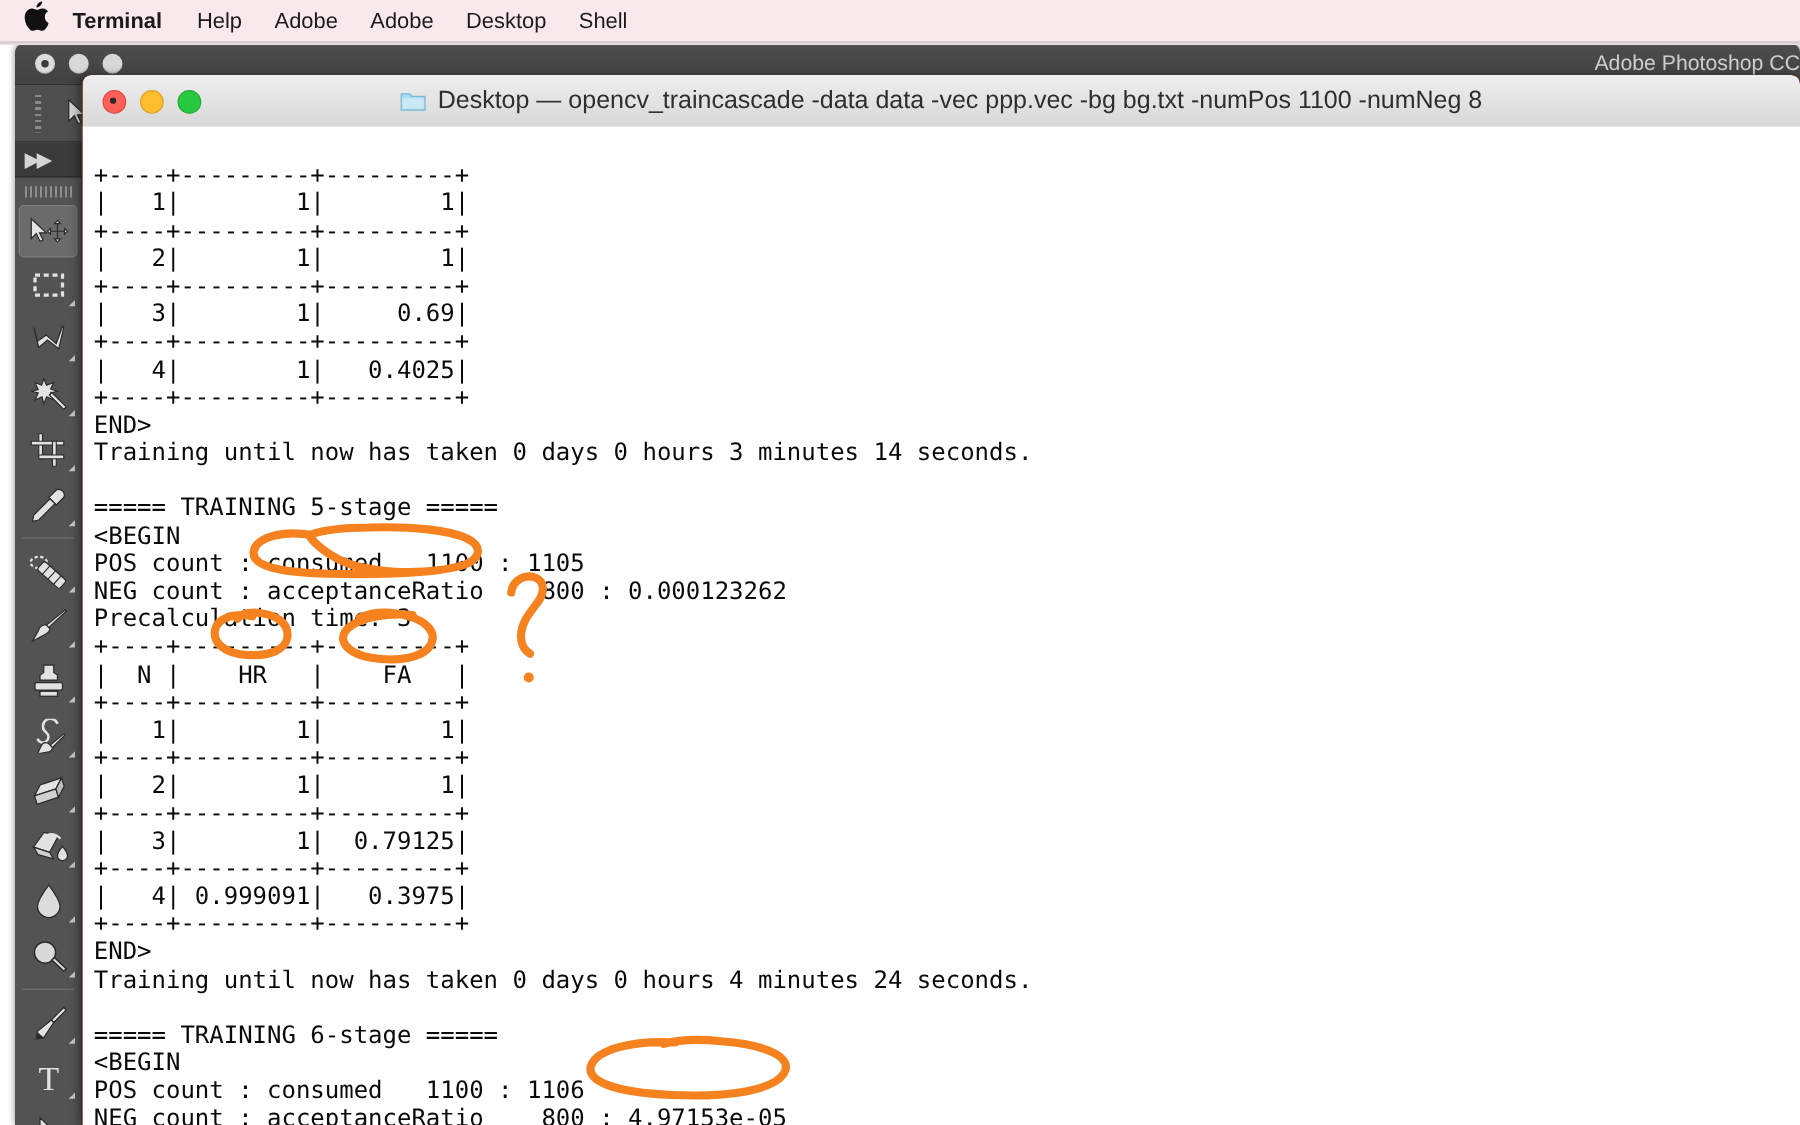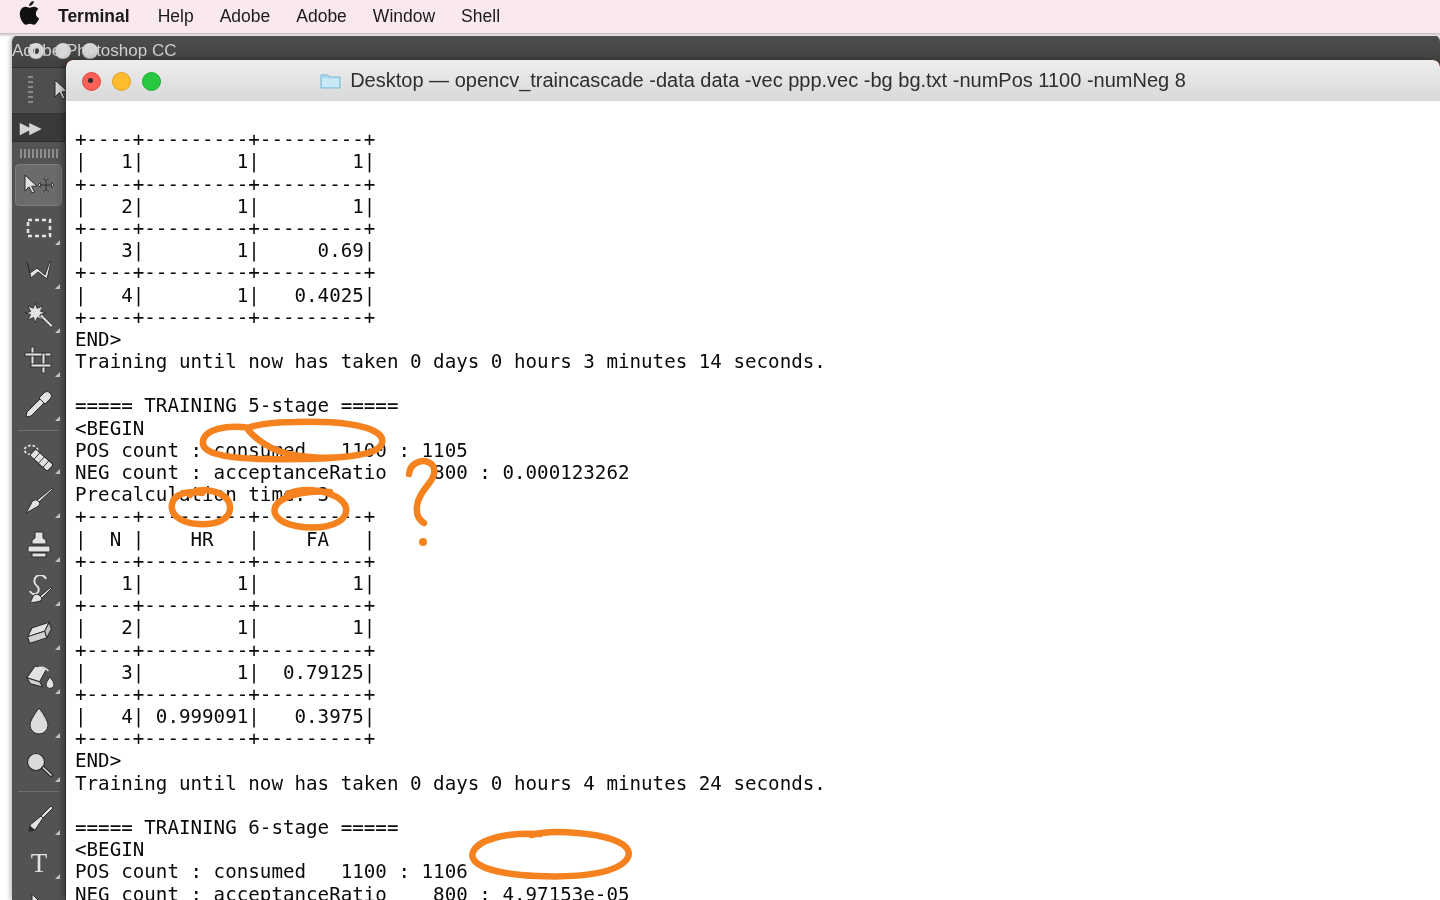--- a/index.html
+++ b/index.html
@@ -52,21 +52,21 @@
   #ps-titlebar .lights{position:absolute;left:16px;top:8px;display:flex;gap:11px;}
   #ps-titlebar .lt{width:16px;height:16px;border-radius:50%;background:#d8d8d8;
      box-shadow:inset 0 -1px 1px rgba(0,0,0,.15);}
   #ps-titlebar .lt.first{background:#dcdcdc;position:relative;}
   #ps-titlebar .lt.first:after{
     content:"";position:absolute;left:5px;top:5px;width:6px;height:6px;
     border-radius:50%;background:#3a3a3a;
   }
   #ps-title-text{
     position:absolute;left:0;top:0;width:100%;height:32px;line-height:32px;
-    text-align:left;color:#cfcfcf;font-size:17px;
+    text-align:right;color:#cfcfcf;font-size:17px;
   }
 
   
   #ps-optionsbar{
     position:absolute;left:0;top:33px;width:100%;height:45px;
     background:#4e4e4e;border-bottom:1px solid #333;
   }
   #ps-optionsbar .grip{
     position:absolute;left:16px;top:8px;width:5px;height:30px;
     background-image:repeating-linear-gradient(to bottom,#8a8a8a 0 2px,transparent 2px 5px);
@@ -172,21 +172,21 @@
   <div class="apple">
     <svg width="20" height="24" viewBox="0 0 20 24">
       <path fill="#111" d="M13.6 3.2c.8-1 1.4-2.3 1.2-3.2-1.2.05-2.6.8-3.4 1.8-.75.85-1.4 2.2-1.2 3.1 1.3.1 2.6-.67 3.4-1.7z"></path>
       <path fill="#111" d="M16.9 12.6c-.03-3 2.45-4.45 2.56-4.52-1.4-2.05-3.57-2.33-4.34-2.36-1.85-.19-3.6 1.09-4.54 1.09-.93 0-2.38-1.06-3.91-1.03-2.01.03-3.86 1.17-4.9 2.97-2.09 3.63-.53 9 1.5 11.94 1 1.44 2.18 3.05 3.73 2.99 1.5-.06 2.06-.97 3.87-.97 1.8 0 2.32.97 3.9.94 1.61-.03 2.63-1.46 3.61-2.91 1.14-1.67 1.61-3.29 1.64-3.37-.04-.02-3.15-1.21-3.18-4.79z"></path>
     </svg>
   </div>
   <div class="mi bold">Terminal</div>
   <div class="mi">Help</div>
   <div class="mi">Adobe</div>
   <div class="mi">Adobe</div>
-  <div class="mi">Window</div>
+  <div class="mi">Desktop</div>
   <div class="mi">Shell</div>
 </div>
 <div id="menubar-shadow"></div>
 
 <div id="ps-window">
 
   <div id="ps-titlebar">
     <div class="lights">
       <div class="lt first"></div>
       <div class="lt"></div>

